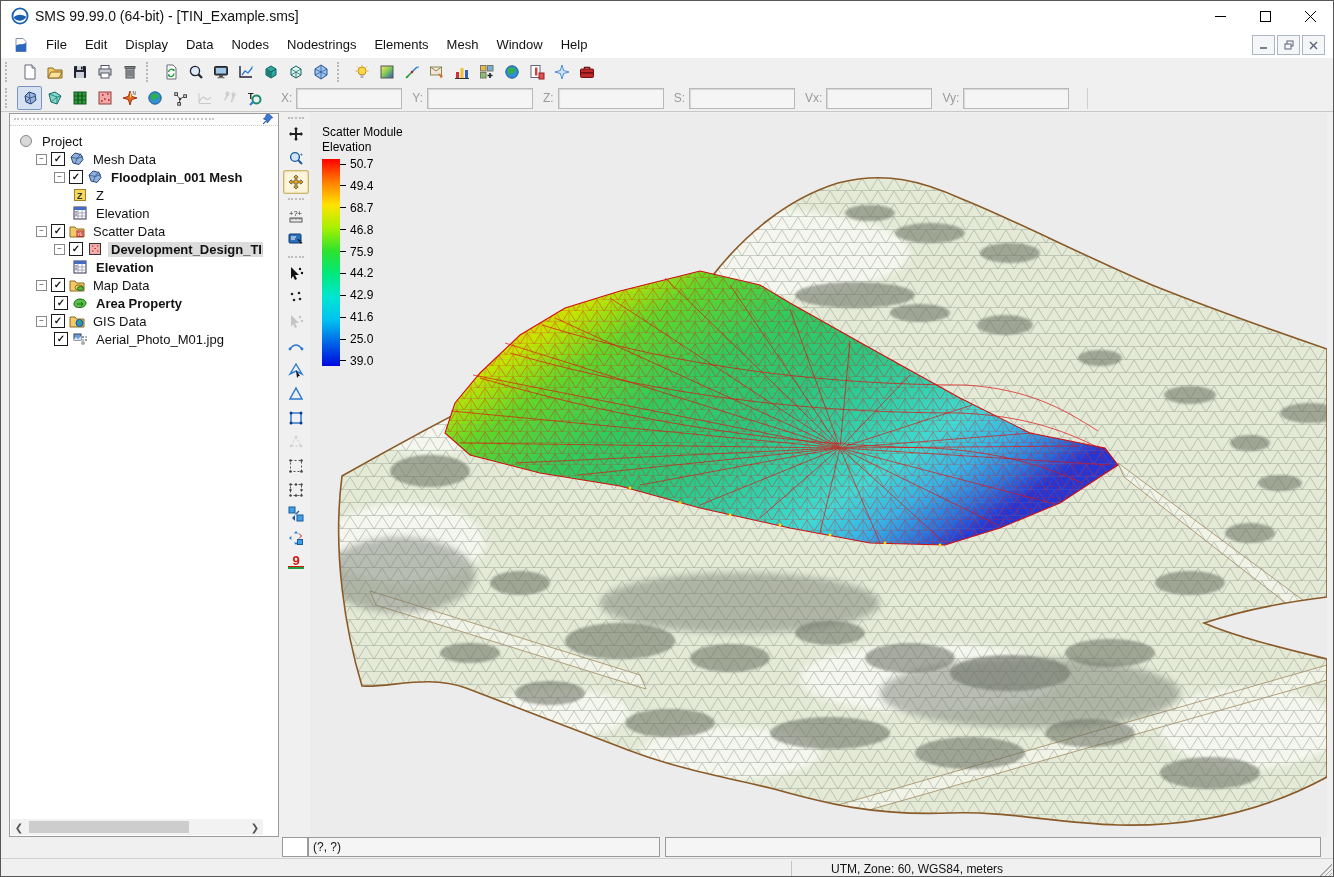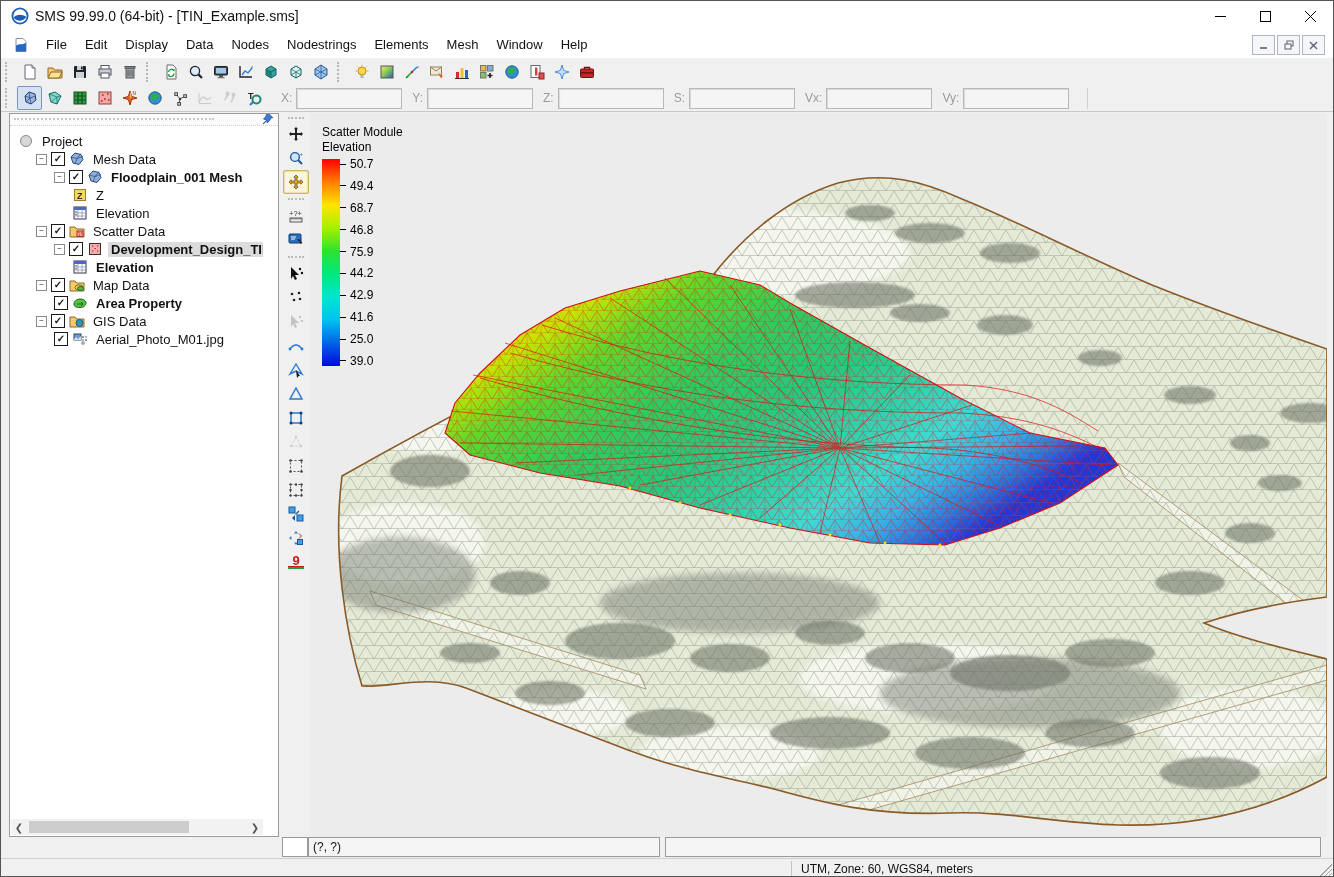--- a/index.html
+++ b/index.html
@@ -66,21 +66,21 @@
   .lg-bar{width:18px;height:207px;border:0;}
   .lg-labels{display:flex;flex-direction:column;justify-content:space-between;margin-left:0;height:211px;margin-top:-2px;}
   .lg-row{display:flex;align-items:center;font-size:12px;}
   .lg-row .tick{width:6px;height:1px;background:#000;margin-right:4px;}
   
   .coordstrip{position:absolute;left:281px;top:836px;height:20px;display:flex;align-items:stretch;}
   .cs-cell{width:26px;background:#ffffff;border:1px solid #9a9a9a;box-sizing:border-box;}
   .cs-box{background:#f5f5f5;border:1px solid #9a9a9a;box-sizing:border-box;font-size:12px;color:#111;padding:2px 4px;}
   .statusbar{position:absolute;left:0;top:857px;width:100%;height:20px;background:#f0f0f0;border-top:1px solid #d0d0d0;font-size:12px;color:#111;}
   .sb-sep{position:absolute;left:790px;top:2px;bottom:2px;width:1px;background:#c4c4c4;}
-  .sb-text{position:absolute;left:800px;top:3px;}
+  .sb-text{position:absolute;left:830px;top:3px;}
   .sb-grip{position:absolute;right:1px;bottom:1px;width:14px;height:14px;background:
     linear-gradient(135deg,transparent 50%,#aaa 50%,#aaa 55%,transparent 55%,transparent 65%,#aaa 65%,#aaa 70%,transparent 70%,transparent 80%,#aaa 80%,#aaa 85%,transparent 85%);}
 </style>
 </head>
 <body>
 
 <div class="window">
 
   <div class="titlebar">
     <span class="logo">

